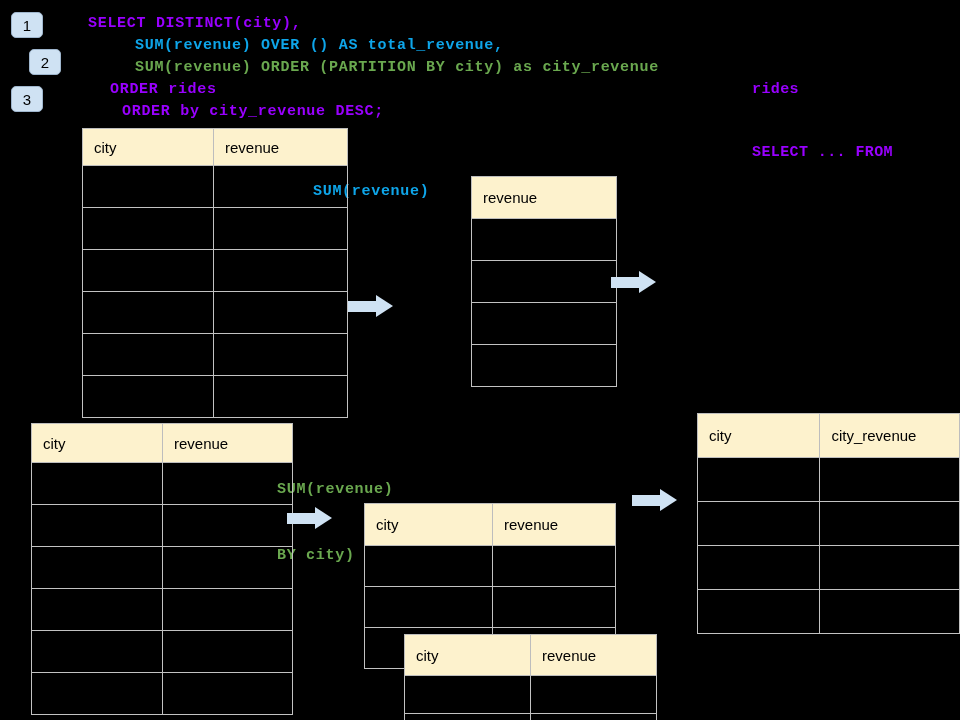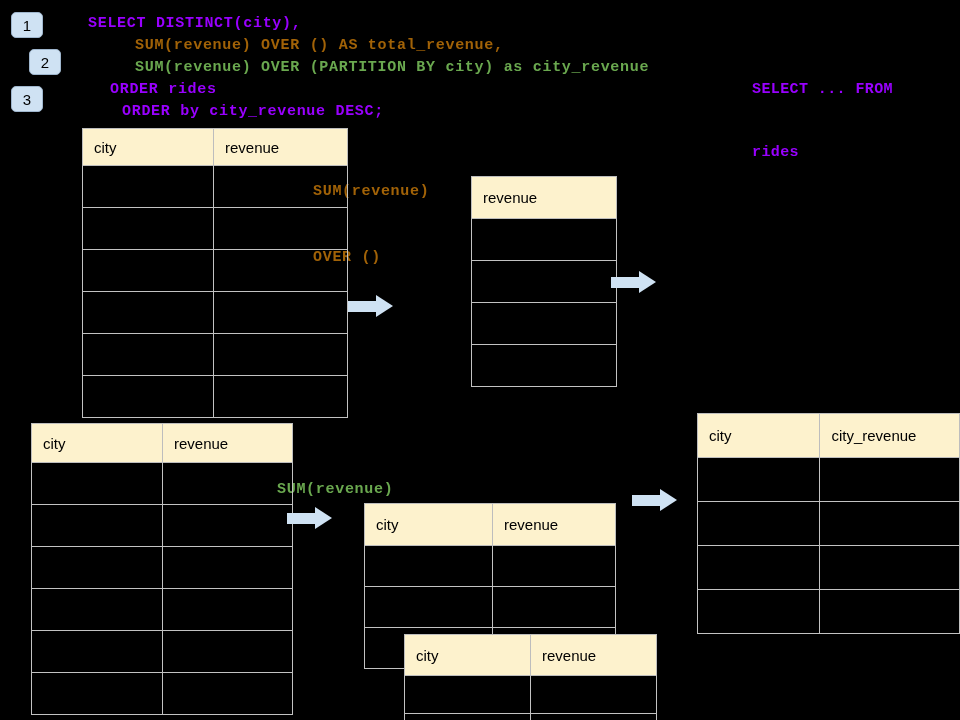--- a/index.html
+++ b/index.html
@@ -7,21 +7,21 @@
     width:960px;height:720px;overflow:hidden;position:relative;
     background:#000;font-family:"Liberation Sans",sans-serif;
   }
   
   .code{
     position:absolute;white-space:pre;
     font-family:"Liberation Mono",monospace;font-weight:bold;
     font-size:15px;letter-spacing:0.7px;line-height:22px;
   }
   .purple{color:#9900ff;}
-  .red{color:#a16207;}
+  .red{color:#0ea5e9;}
   .green{color:#6aa84f;}
   .side-note{font-size:15px;line-height:21px;letter-spacing:0.4px;}
   
   .badge{
     position:absolute;width:30px;height:24px;
     background:#cfe2f3;border:1px solid #9fb6cd;border-radius:5px;
     display:flex;align-items:center;justify-content:center;
     color:#000;font-size:15px;
   }
   
@@ -71,36 +71,36 @@
 </style>
 </head>
 <body>
 
 <div class="badge" style="left:11px;top:12px;">1</div>
 <div class="badge" style="left:29px;top:49px;">2</div>
 <div class="badge" style="left:11px;top:86px;">3</div>
 
 <div class="code purple" style="left:88px;top:13px;">SELECT DISTINCT(city),</div>
 <div class="code red" style="left:135px;top:35px;">SUM(revenue) OVER () AS total_revenue,</div>
-<div class="code green" style="left:135px;top:57px;">SUM(revenue) OVER (PARTITION BY city) as city_revenue</div>
+<div class="code green" style="left:135px;top:57px;">SUM(revenue) ORDER (PARTITION BY city) as city_revenue</div>
 <div class="code purple" style="left:110px;top:79px;">ORDER rides</div>
 <div class="code purple" style="left:122px;top:101px;">ORDER by city_revenue DESC;</div>
 
 <div class="code purple side-note" style="left:752px;top:37px;">
+  <div>rides</div>
   <div>SELECT ... FROM</div>
-  <div>rides</div>
 </div>
 
 <div class="code red" style="left:313px;top:137px;">
   <div>SUM(revenue)</div>
-  <div>OVER ()</div>
 </div>
 
 <div class="code green" style="left:277px;top:435px;">
   <div>SUM(revenue)</div>
+  <div>BY city)</div>
 </div>
 
 <div class="tblwrap" id="tbl-source-top">
     <table class="tbl">
       <thead>
         <tr>
           <th class="c1">city</th>
           <th class="c2">revenue</th>
         </tr>
       </thead>

